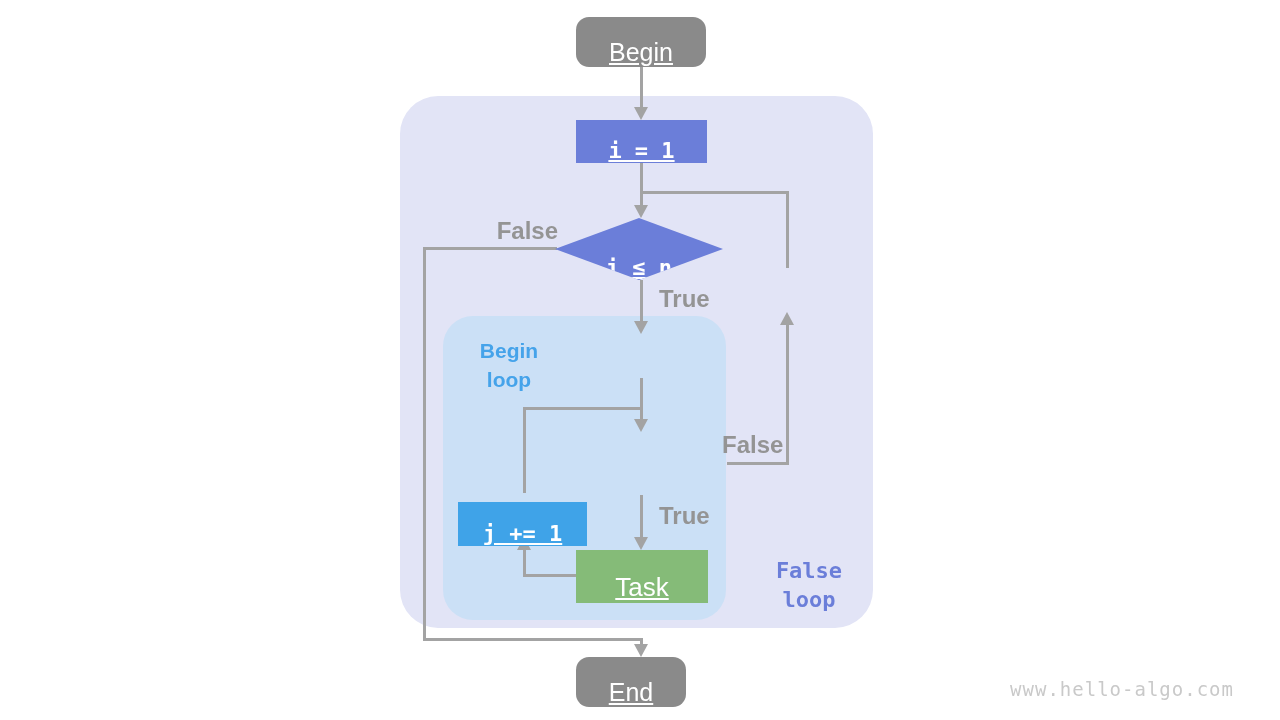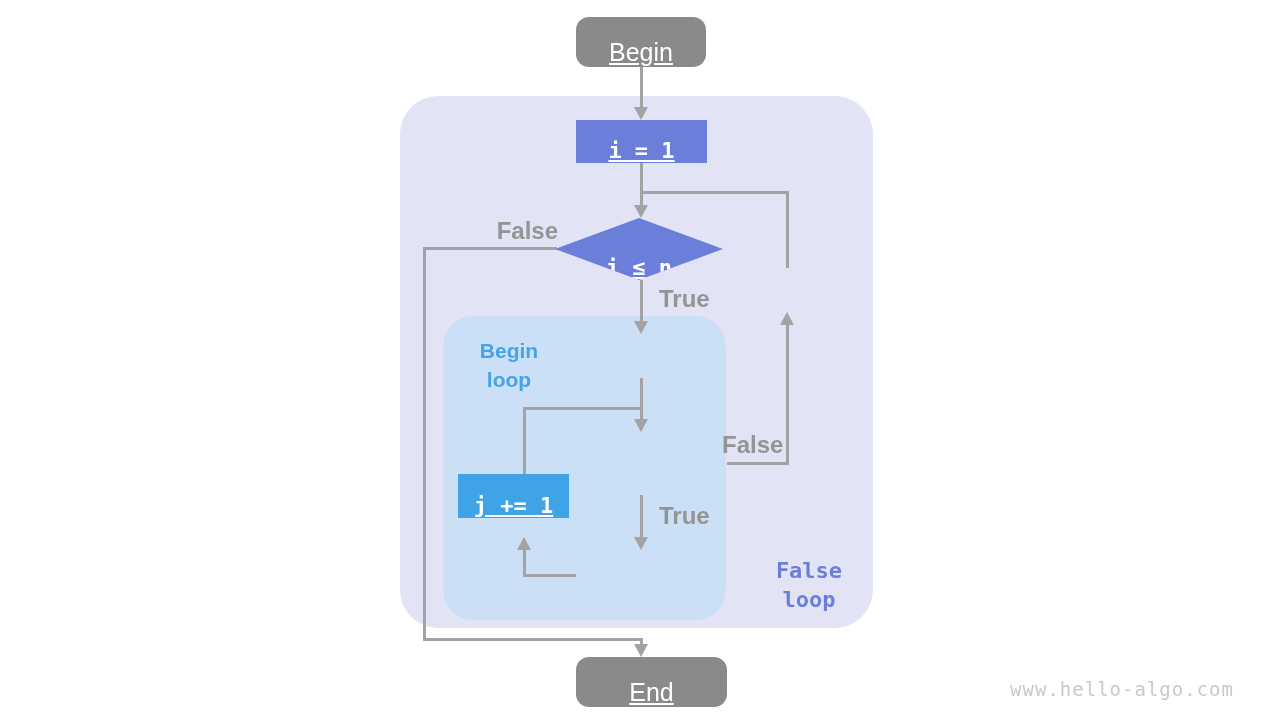--- a/index.html
+++ b/index.html
@@ -103,26 +103,29 @@
     <span>i = 1</span>
   </div>
 
   <div class="node mono outer-color diamond" style="left:555px;top:218px;width:168px;height:62px;">
     <span>i ≤ n</span>
   </div>
 
 
 
 
-  <div class="node mono inner-color" style="left:458px;top:474px;width:111px;height:44px;">
+  <div class="node mono inner-color" style="left:458px;top:502px;width:129px;height:44px;">
     <span>j += 1</span>
   </div>
 
+  <div class="node task" style="left:576px;top:550px;width:132px;height:53px;">
+    <span>Task</span>
+  </div>
 
-  <div class="node terminal" style="left:576px;top:657px;width:151px;height:50px;">
+  <div class="node terminal" style="left:576px;top:657px;width:110px;height:50px;">
     <span>End</span>
   </div>
 
   <div class="branch-label" style="left:470px;top:217px;width:88px;text-align:right;">False</div>
   <div class="branch-label" style="left:659px;top:285px;">True</div>
   <div class="branch-label" style="left:722px;top:431px;">False</div>
   <div class="branch-label" style="left:659px;top:502px;">True</div>
 
   <div class="loop-label inner">
     <div>Begin</div>

